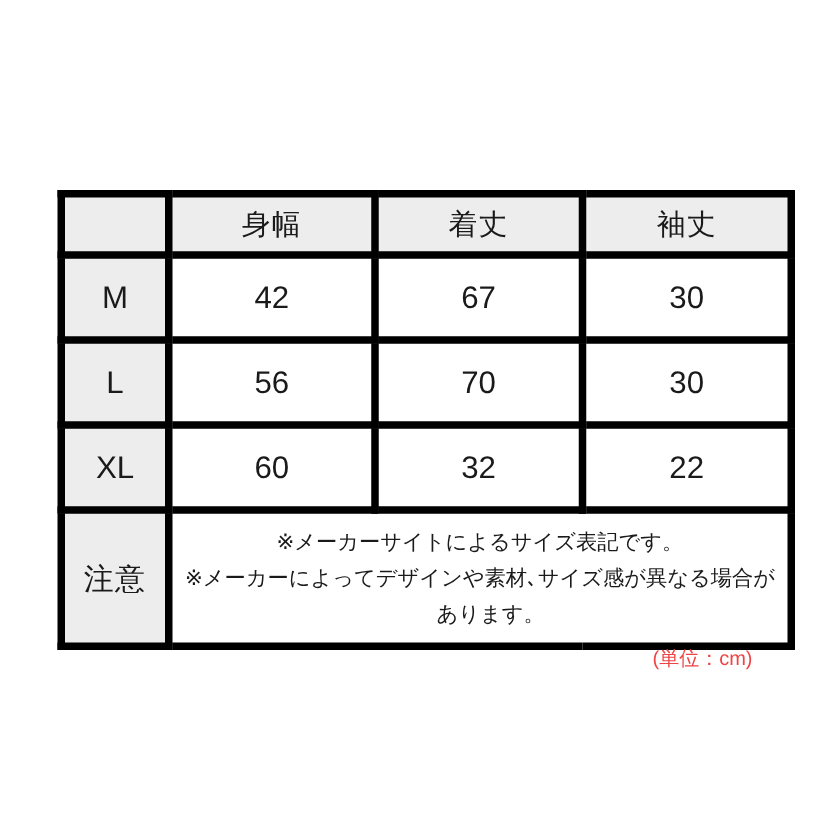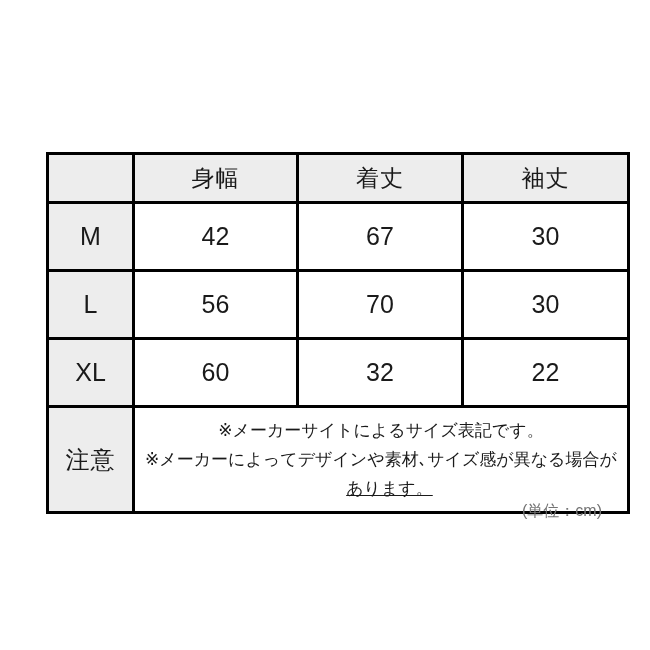--- a/index.html
+++ b/index.html
@@ -17,21 +17,21 @@
   }
   table.size-table {
     position: absolute;
     left: 46px;
     top: 152px;
     border-collapse: collapse;
     table-layout: fixed;
   }
   .size-table th,
   .size-table td {
-    border: 3px solid #000000;
+    border: 6px solid #000000;
     text-align: center;
     vertical-align: middle;
     color: #1a1a1a;
     font-weight: normal;
     padding: 0;
   }
   .col-label  { width: 86px;  }
   .col-width  { width: 155px; }
   .col-length { width: 156px; }
   .col-sleeve { width: 157px; }
@@ -53,30 +53,29 @@
     font-size: 17px;
   }
   .note-line {
     line-height: 29px;
     white-space: nowrap;
     color: #1a1a1a;
     text-align: center;
   }
   .note-line.cont {
     padding-left: 17px;
-    text-decoration: underline;
   }
   .unit-label {
     position: absolute;
     left: 46px;
-    top: 501px;
+    top: 517px;
     width: 556px;
     text-align: right;
     font-size: 16px;
-    color: #737373;
+    color: #ef4444;
   }
 </style>
 </head>
 <body>
 
 <div class="canvas">
 
   <table class="size-table">
     <colgroup>
       <col class="col-label">

